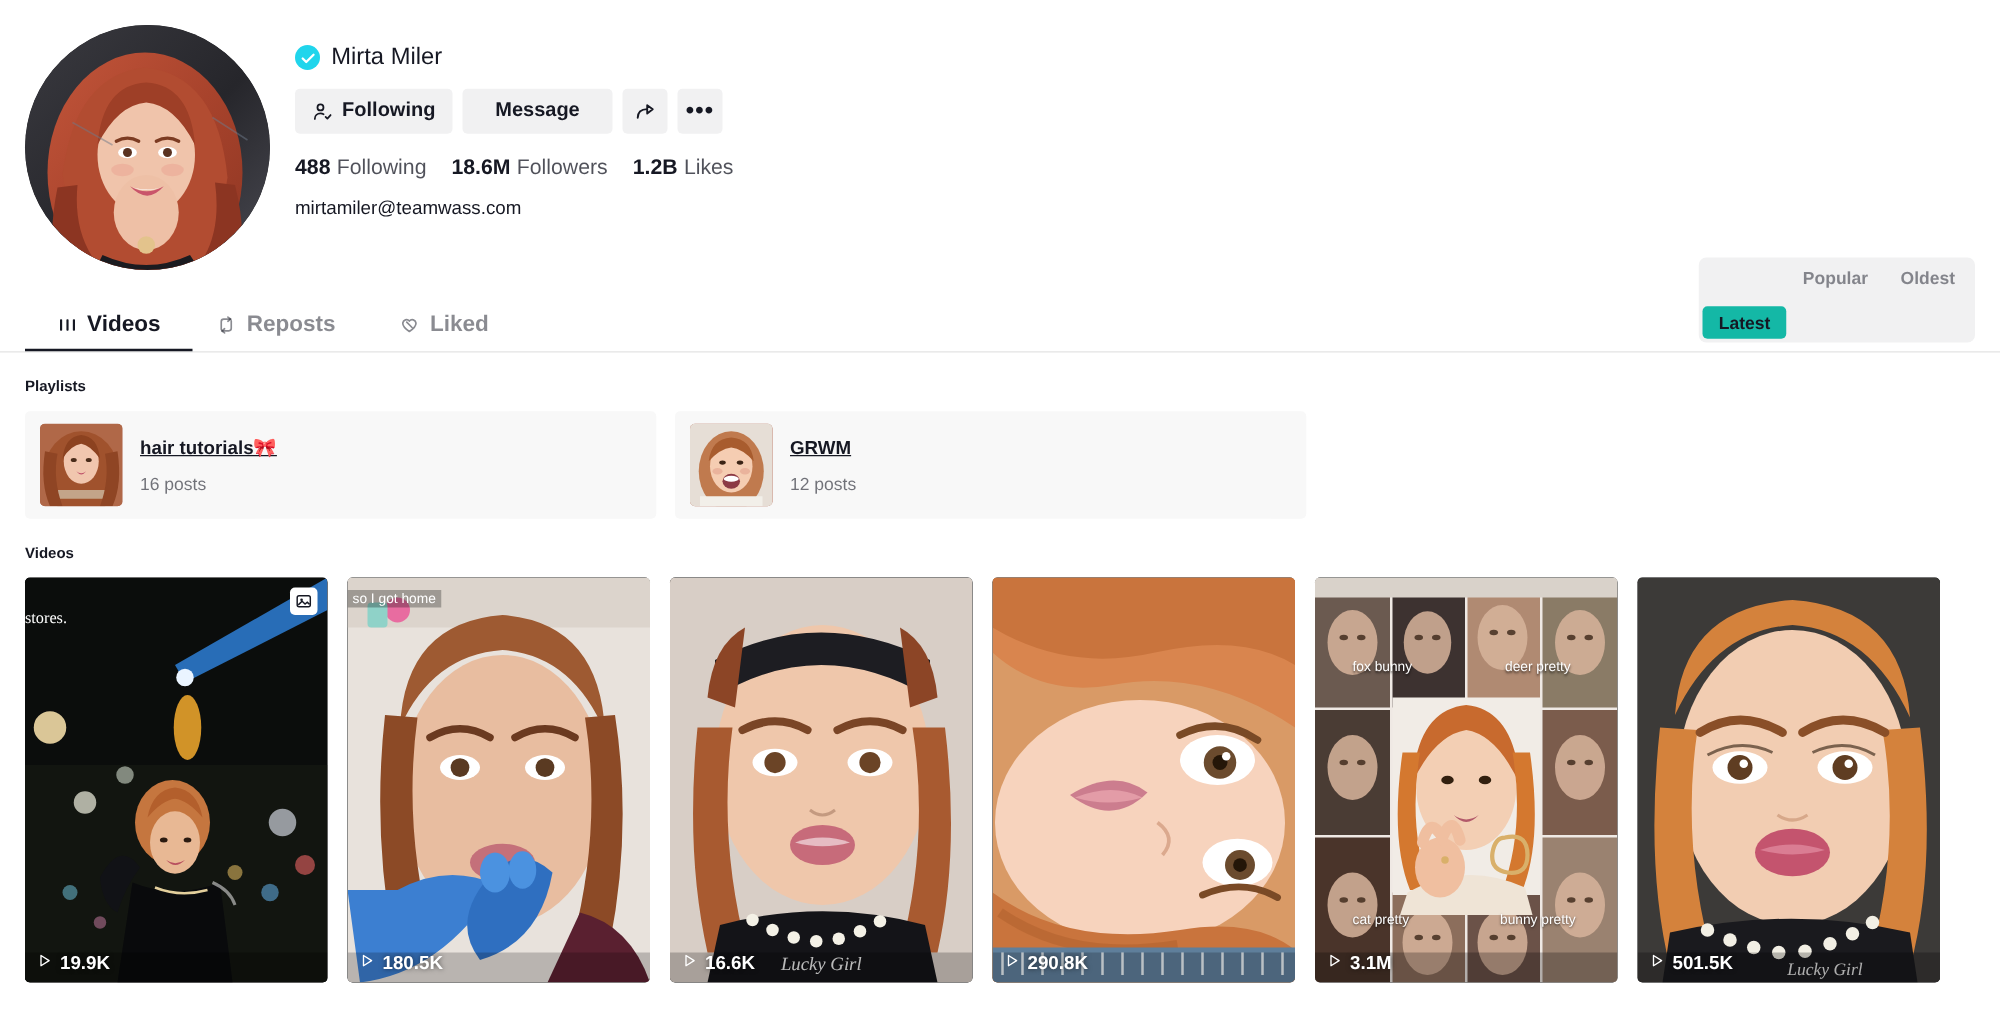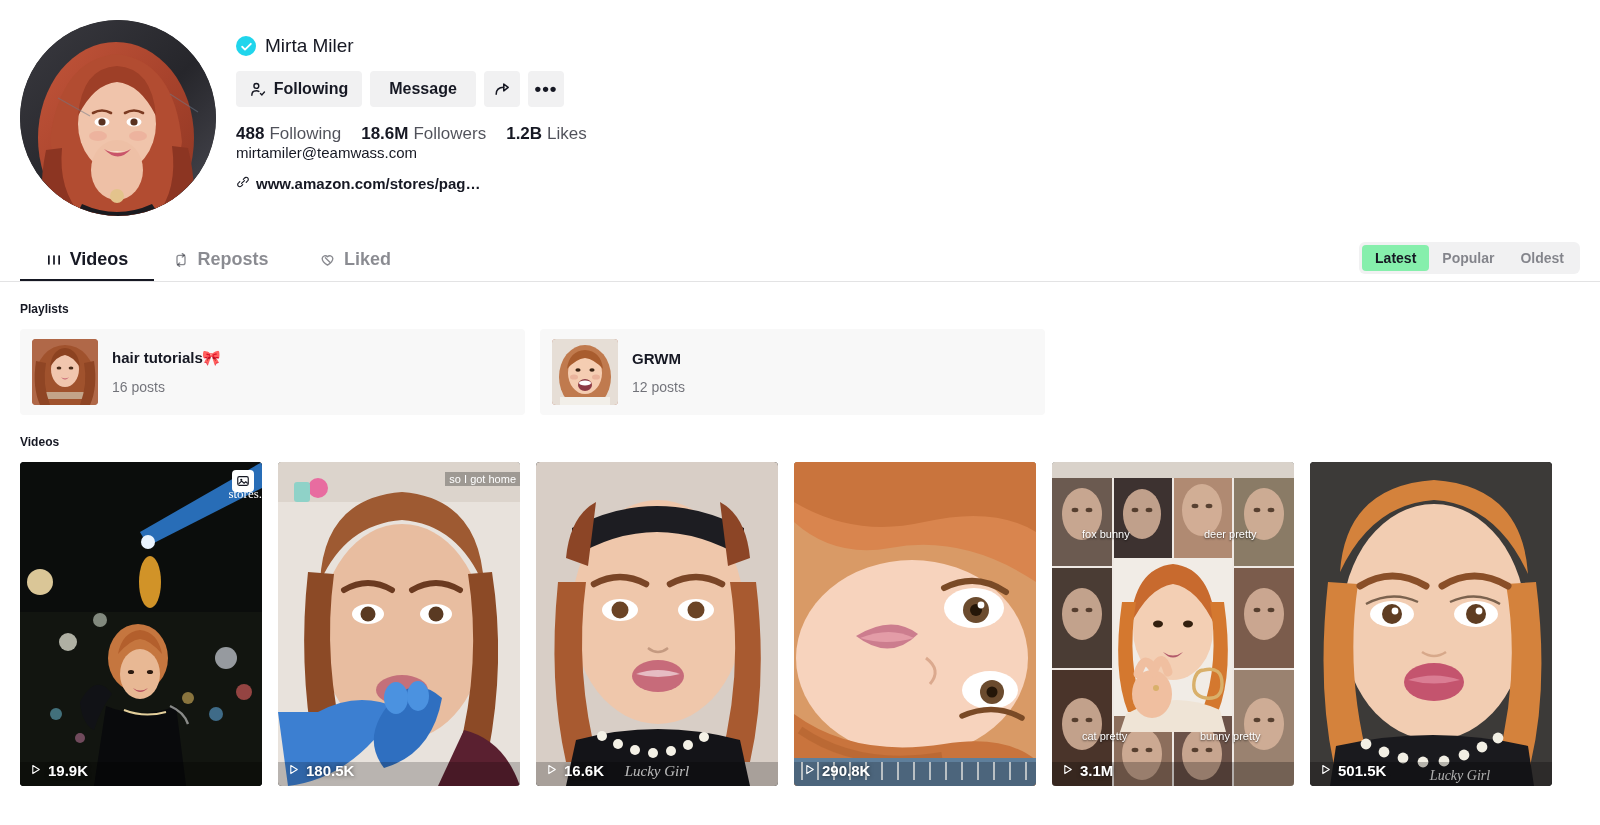--- a/index.html
+++ b/index.html
@@ -45,31 +45,31 @@
 
   .action-row { display: flex; gap: 8px; margin-top: 13px; }
   .btn {
     background: #F1F1F2; border: none; border-radius: 4px;
     font-family: inherit; font-size: 16px; font-weight: bold;
     color: #161823; height: 36px;
     display: flex; align-items: center; justify-content: center;
     gap: 7px; cursor: pointer; padding: 0 16px;
   }
   .btn-following { width: 126px; padding: 0; }
-  .btn-message { width: 106px; padding: 0; }
+  .btn-message { width: 120px; padding: 0; }
   .btn-icon-sq { width: 36px; padding: 0; }
   .btn svg { display: block; }
   .dots { font-size: 19px; font-weight: bold; line-height: 8px; letter-spacing: 1px; }
 
   .stats-row { display: flex; gap: 20px; margin-top: 17px; font-size: 17px; }
   .stat { display: flex; gap: 5px; align-items: baseline; }
   .stat-num { font-weight: bold; color: #161823; }
   .stat-lbl { color: #161823; opacity: .75; }
 
-  .bio-email { font-size: 15px; color: #161823; }
+  .bio-email { margin-top: 14px; font-size: 15px; color: #161823; }
   .bio-link {
     margin-top: 14px; font-size: 15px; color: #161823;
     display: flex; align-items: center; gap: 6px; font-weight: bold;
     cursor: pointer;
   }
   .bio-link svg { flex: 0 0 14px; }
 
   
   .tabs-wrap {
     margin-top: 22px; position: relative;
@@ -92,38 +92,38 @@
 
   .sort-seg {
     position: absolute; right: 20px; bottom: 7px;
     background: #F1F1F2; border-radius: 6px; padding: 3px;
     display: flex; gap: 0;
   }
   .seg {
     font-size: 14px; font-weight: bold; color: #16182380;
     padding: 5px 13px; border-radius: 4px; cursor: pointer;
   }
-  .seg.active { background: #86efac; color: #161823; }
+  .seg.active { background: #14b8a6; color: #161823; margin-top: 36px; }
 
   
   .section-title {
     font-size: 12px; font-weight: bold; margin: 20px 0 0 20px;
   }
   .playlists { display: flex; gap: 15px; margin: 13px 0 0 20px; }
   .pl-card {
     width: 505px; height: 86px; background: #F8F8F8; border-radius: 4px;
     display: flex; align-items: center; gap: 14px; padding: 0 12px;
     cursor: pointer;
   }
   .pl-thumb {
     width: 66px; height: 66px; border-radius: 4px; overflow: hidden;
     flex: 0 0 66px; position: relative; background: #b5705a;
   }
   .pl-meta { display: flex; flex-direction: column; gap: 12px; }
-  .pl-name { font-size: 15px; font-weight: bold; color: #161823; }
+  .pl-name { font-size: 15px; font-weight: bold; color: #161823; text-decoration: underline; }
   .pl-count { font-size: 14px; color: #16182399; }
 
   
   .vid-grid {
     display: flex; gap: 16px; margin: 13px 0 0 20px;
   }
   .vid-card {
     width: 242px; height: 324px; border-radius: 4px;
     overflow: hidden; position: relative; cursor: pointer;
     background: #000; flex: 0 0 242px;
@@ -135,21 +135,21 @@
     color: #fff; font-size: 15px; font-weight: bold;
     text-shadow: 0 0 4px rgba(0,0,0,.6); z-index: 5;
   }
   .vid-views svg { flex: 0 0 13px; }
   .multi-badge {
     position: absolute; top: 8px; right: 8px; width: 22px; height: 22px;
     background: #fff; border-radius: 4px;
     display: flex; align-items: center; justify-content: center; z-index: 5;
   }
   .vid-caption {
-    position: absolute; left: 0; right: 0; text-align: right;
+    position: absolute; left: 0; right: 0; text-align: left;
     color: #fff; z-index: 4; font-size: 11px;
   }
   .cap-serif { font-family: "Liberation Serif", serif; font-size: 13px; }
   .cap-box {
     background: rgba(0,0,0,.28); display: inline-block;
     padding: 1px 4px; font-size: 11px;
   }
   .collage-lbl {
     position: absolute; color: #fff; font-size: 11px; z-index: 4;
     text-shadow: 0 1px 2px rgba(0,0,0,.7);
@@ -255,30 +255,20 @@
           <span class="stat-lbl">Followers</span>
         </span>
         <span class="stat">
           <span class="stat-num">1.2B</span>
           <span class="stat-lbl">Likes</span>
         </span>
       </div>
 
       <div class="bio-email">mirtamiler@teamwass.com</div>
 
-      <div class="bio-link">
-        <span>
-          <svg width="14" height="14" viewBox="0 0 24 24" fill="none" stroke="#161823" stroke-width="2" stroke-linecap="round">
-            <path d="M9.5 14.5l5-5"></path>
-              <path d="M12.5 7.5l2-2a3.6 3.6 0 115 5l-2 2"></path>
-              <path d="M11.5 16.5l-2 2a3.6 3.6 0 11-5-5l2-2"></path>
-          </svg>
-        </span>
-        <span>www.amazon.com/stores/pag…</span>
-      </div>
     </div>
   </div>
 
   <div class="tabs-wrap">
     <div class="tabs">
 
       <div class="tab active">
         <span>
           <svg width="16" height="16" viewBox="0 0 24 24" fill="currentColor">
             <rect x="3" y="5" width="2.6" height="14" rx="1"></rect>

